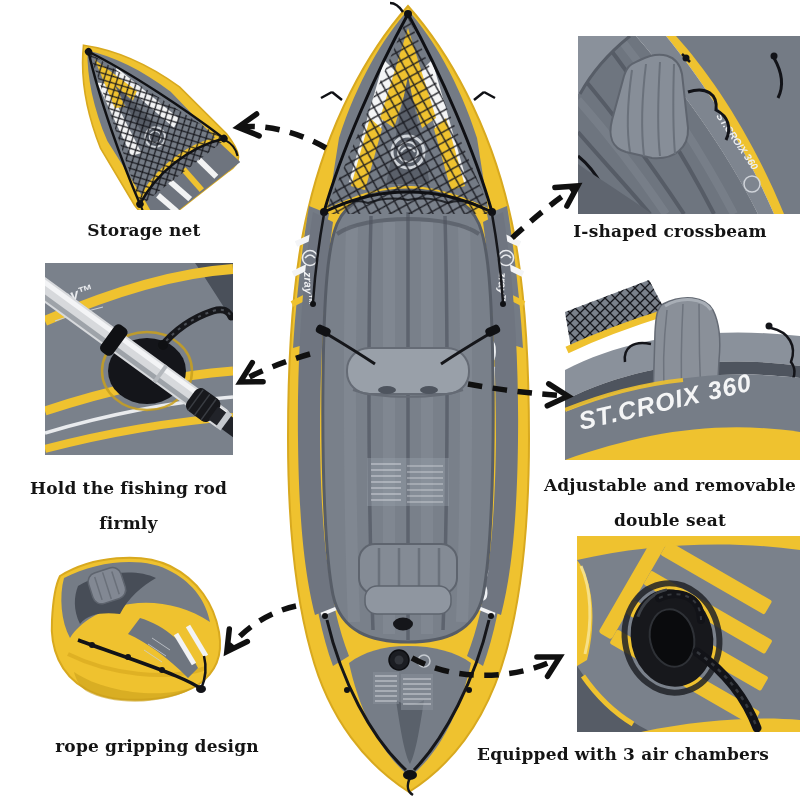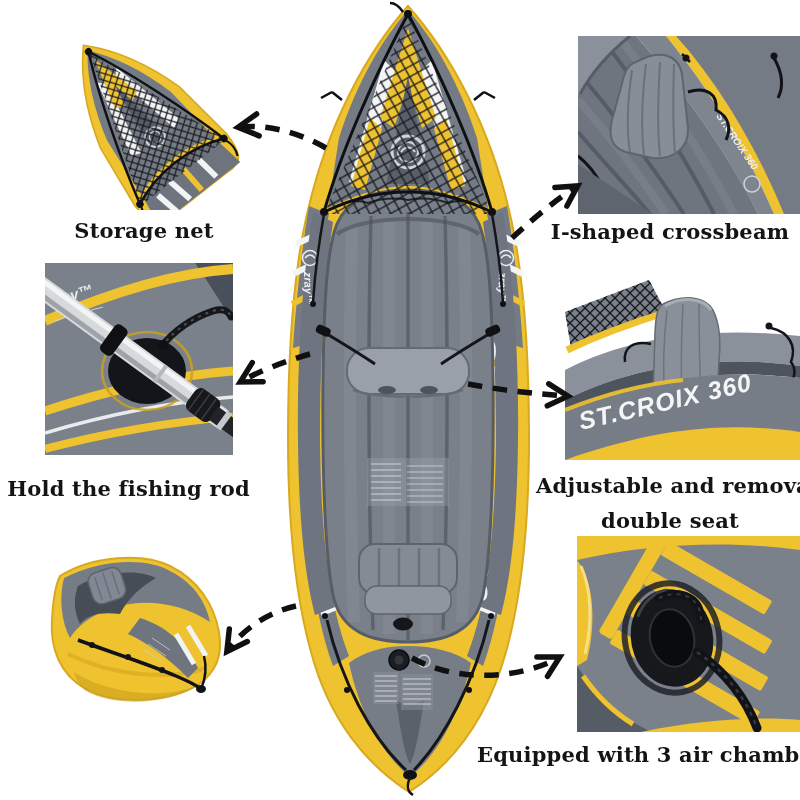--- a/index.html
+++ b/index.html
@@ -1,20 +1,20 @@
 <!DOCTYPE html>
 <html><head>
 <meta charset="utf-8">
 <style>
   html,body{margin:0;padding:0;}
   body{width:800px;height:800px;position:relative;overflow:hidden;background:#fff;}
   .abs{position:absolute;}
   .callout-label{
     position:absolute;text-align:center;color:#141414;white-space:nowrap;
-    font-family:"DejaVu Serif","Liberation Serif",serif;font-weight:700;font-size:21px;
+    font-family:"DejaVu Serif","Liberation Serif",serif;font-weight:700;font-size:17px;
     letter-spacing:.2px;line-height:35px;
   }
   .callout-label.left-align{text-align:left;}
   svg{display:block;}
   svg text{font-family:"Liberation Sans","DejaVu Sans",sans-serif;}
 </style>
 </head>
 <body>
 
 <div class="abs" style="left:0;top:0;width:800px;height:800px">
@@ -414,23 +414,25 @@
       <path d="M412,658 C455,682 518,680 558,658" marker-end="url(#ah)"></path>
     </g>
   </svg>
 
   <div class="callout-label" style="left:38px;top:213px;width:212px">Storage net</div>
 
   <div class="callout-label" style="left:538px;top:214px;width:264px">I-shaped crossbeam</div>
 
   <div class="callout-label" style="left:6px;top:471px;width:245px">
     <div>Hold the fishing rod</div>
+    <div>firmly</div>
   </div>
 
   <div class="callout-label" style="left:536px;top:468px;width:268px">
     <div>Adjustable and removable</div>
     <div>double seat</div>
   </div>
 
+  <div class="callout-label" style="left:28px;top:729px;width:258px">rope gripping design</div>
 
   <div class="callout-label left-align" style="left:477px;top:737px">Equipped with 3 air chambers</div>
 
 </div>
 
 </body></html>

